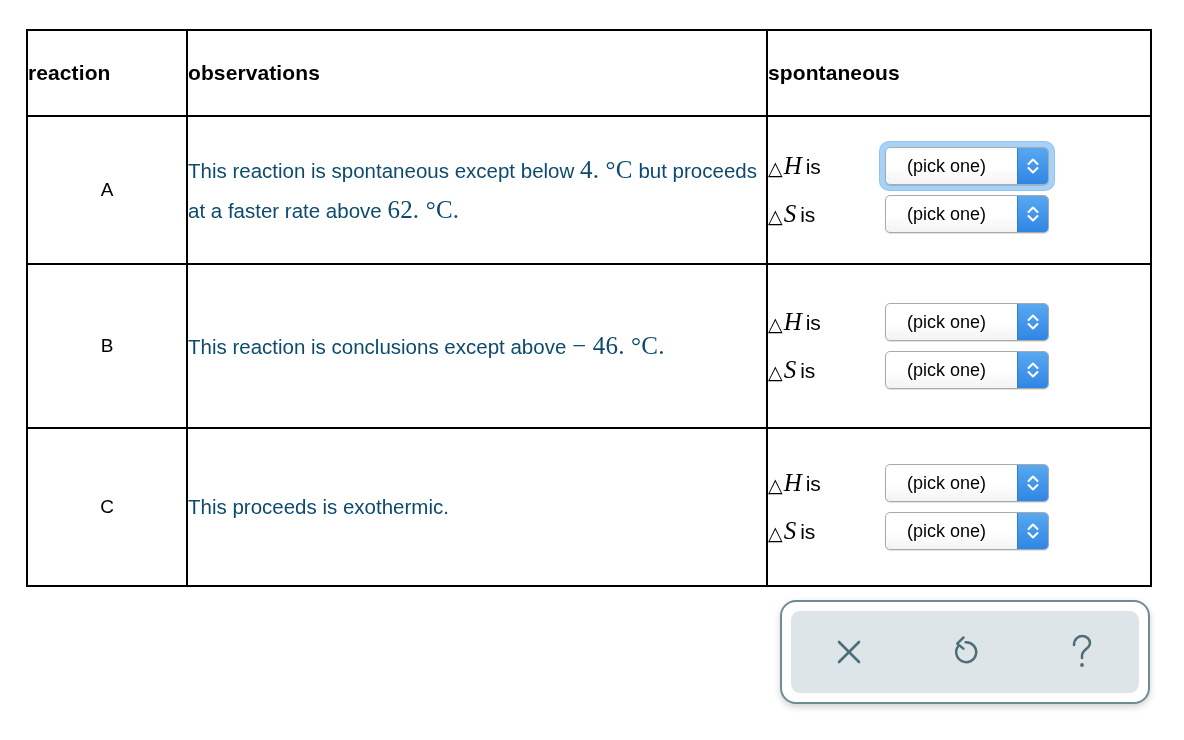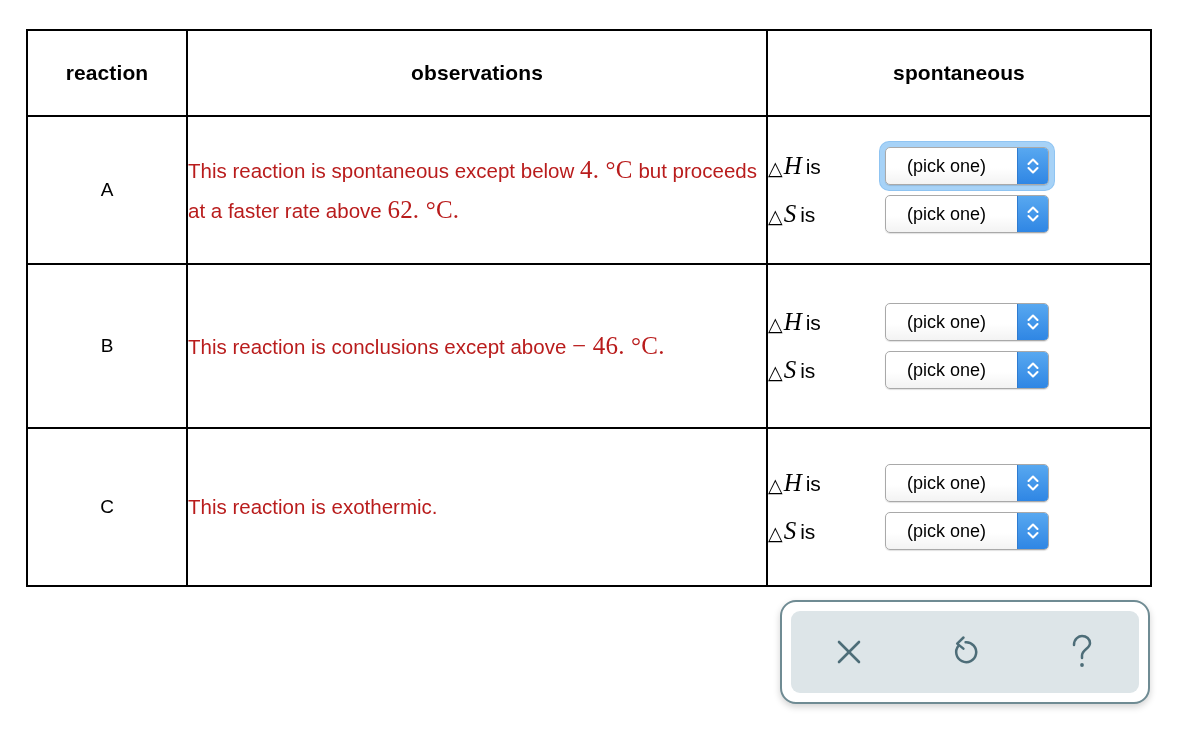--- a/index.html
+++ b/index.html
@@ -34,38 +34,38 @@
     vertical-align: middle;
     background: #ffffff;
   }
 
   col.c-reaction { width: 160px; }
   col.c-observations { width: 580px; }
   col.c-conclusions { width: 384px; }
 
   .hdr-cell {
     height: 84px;
-    text-align: center;
+    text-align: left;
     font-weight: bold;
     font-size: 21px;
     color: #000000;
     letter-spacing: 0.1px;
   }
 
   .rx-cell {
     text-align: center;
     font-size: 19px;
     color: #000000;
   }
 
   .obs-cell {
     padding: 10px 18px 10px 20px;
     font-size: 20.5px;
     line-height: 1.62;
-    color: #b91c1c;
+    color: #0c4a6e;
     text-align: left;
   }
   
   .num {
     font-family: "Liberation Serif", serif;
     font-size: 25px;
     letter-spacing: 0.2px;
   }
 
   .row-a { height: 148px; }
@@ -299,21 +299,21 @@
                 </span>
               </span>
             </span>
           </div>
         </td>
       </tr>
 
       <tr class="row-c">
         <td class="rx-cell">C</td>
         <td class="obs-cell">
-          <span>This reaction is exothermic.</span>
+          <span>This proceeds is exothermic.</span>
         </td>
         <td class="concl-cell">
           <div class="concl-line">
             <span class="sym">
               <span class="delta">△</span>
                 <span class="var">H</span>
                 <span class="is-word">is</span>
             </span>
             <span class="select-wrap">
               <span class="select-box">

